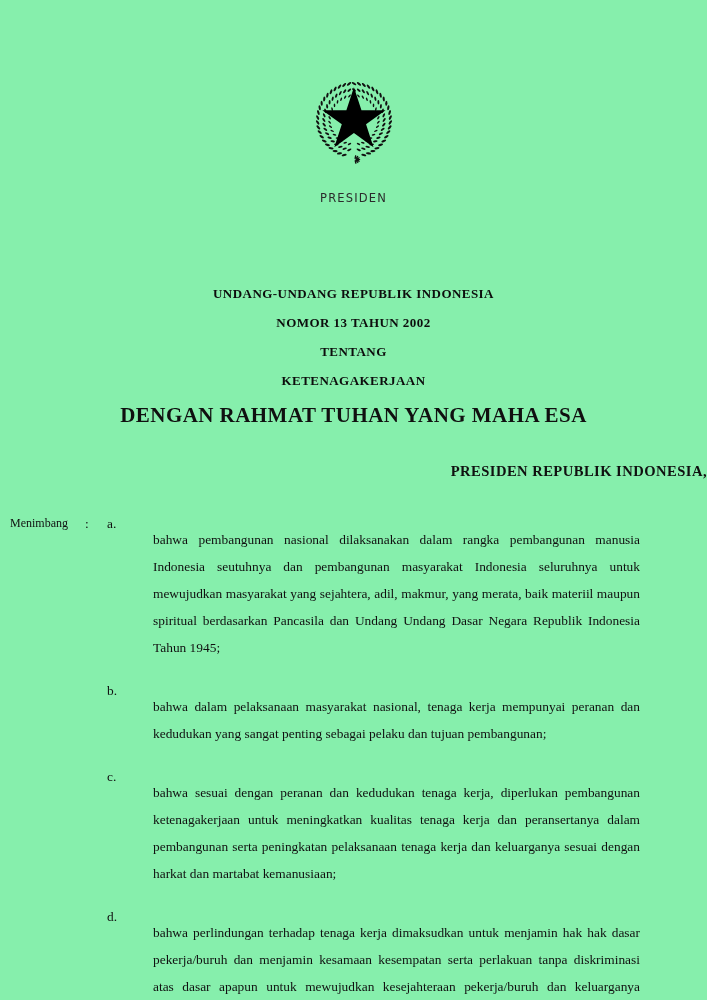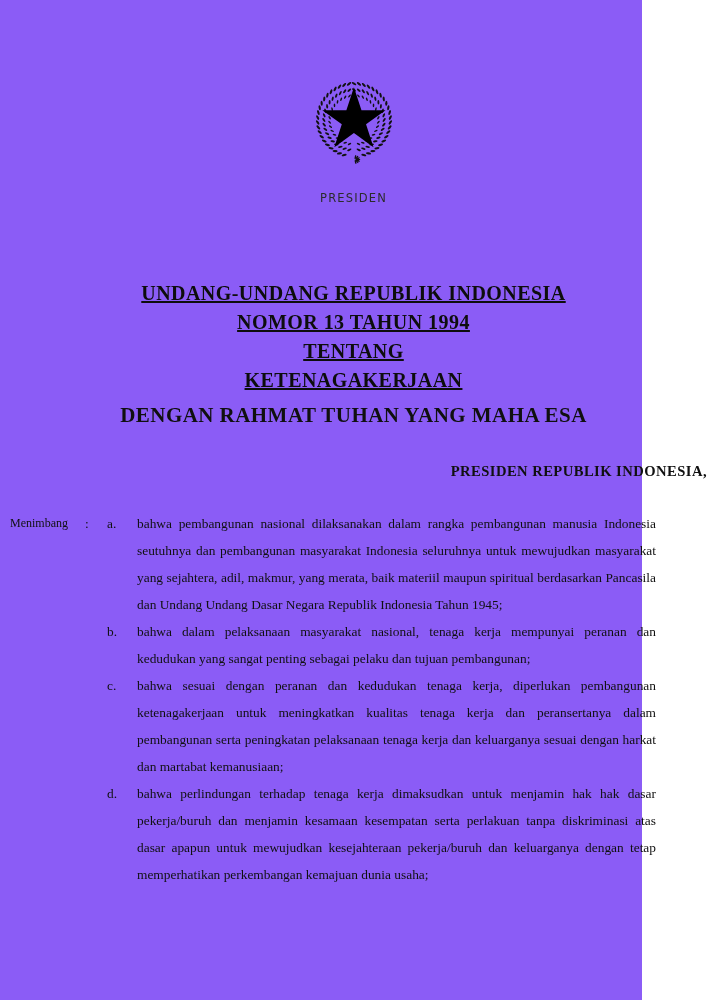--- a/index.html
+++ b/index.html
@@ -10,24 +10,24 @@
   body {
     width: 707px;
     height: 1000px;
     overflow: hidden;
     font-family: "Liberation Serif", "DejaVu Serif", serif;
     color: #101010;
     position: relative;
   }
 
   .page {
-    width: 642px;
+    width: 707px;
     height: 1000px;
     position: relative;
-    background: #8b5cf6;
+    background: #86efac;
   }
 
   
   .emblem-block {
     position: absolute;
     top: 68px;
     left: 0;
     width: 707px;
     text-align: center;
   }
@@ -56,25 +56,24 @@
   .title-block {
     position: absolute;
     top: 279px;
     left: 0;
     width: 707px;
     text-align: center;
   }
   .title-line {
     font-family: "Liberation Serif", "DejaVu Serif", serif;
     font-weight: bold;
-    font-size: 20px;
+    font-size: 13px;
     letter-spacing: 0.45px;
     line-height: 29px;
     color: #0d0d0d;
-    text-decoration: underline;
   }
 
   .decree-block {
     position: absolute;
     top: 405px;
     left: 0;
     width: 707px;
     text-align: center;
   }
   .decree-line {
@@ -133,21 +132,21 @@
   .body-cell {
     flex: 1 1 auto;
     font-size: 13.4px;
     line-height: 27px;
     text-align: justify;
     text-justify: inter-word;
     padding-right: 51px;
     hyphens: none;
   }
   .body-cell > p {
-    margin: 0;
+    margin: 16px;
     text-align: justify;
   }
   
   .body-cell p:after {
     content: "";
     display: inline-block;
     width: 100%;
   }
   .body-cell p.lastflush:after { display: none; }
 </style>
@@ -286,21 +285,21 @@
       <polygon points="100,38 118.6,94.3 177.9,94.3 129.9,129.1 148.3,185.4 100,150.5 51.7,185.4 70.1,129.1 22.1,94.3 81.4,94.3" fill="#000000" transform="translate(0,-8) scale(0.78) translate(28,20)"></polygon>
     </svg>
   </div>
 
   <div class="presiden-caption">
     <div>PRESIDEN</div>
   </div>
 
   <div class="title-block">
     <div class="title-line">UNDANG-UNDANG REPUBLIK INDONESIA</div>
-    <div class="title-line">NOMOR 13 TAHUN 1994</div>
+    <div class="title-line">NOMOR 13 TAHUN 2002</div>
     <div class="title-line">TENTANG</div>
     <div class="title-line">KETENAGAKERJAAN</div>
   </div>
 
   <div class="decree-block">
     <div class="decree-line">DENGAN RAHMAT TUHAN YANG MAHA ESA</div>
   </div>
 
   <div class="signatory-block">
     <div class="signatory-line">PRESIDEN REPUBLIK INDONESIA,</div>

